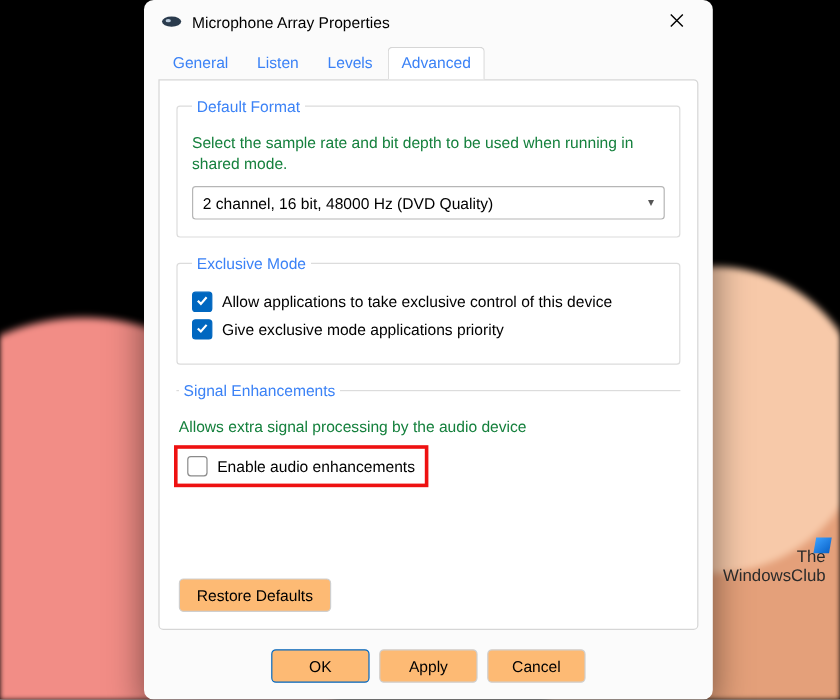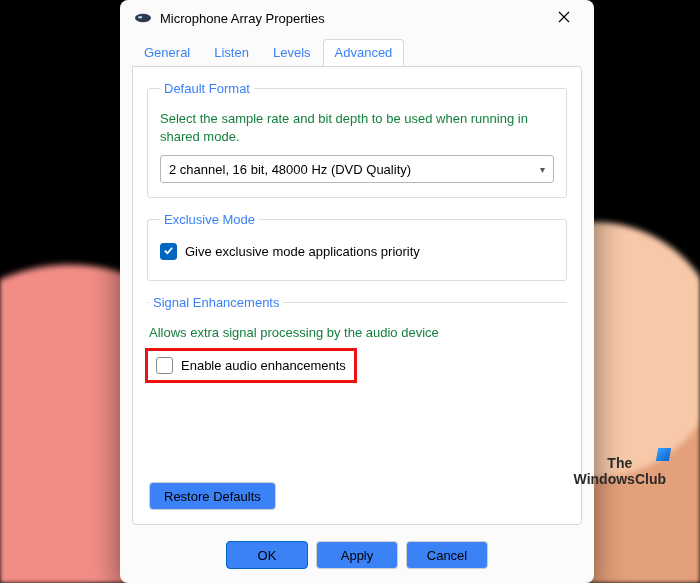--- a/index.html
+++ b/index.html
@@ -152,43 +152,42 @@
     left: 16px;
     bottom: 14px;
   }
   .btn {
     display: inline-flex;
     align-items: center;
     justify-content: center;
     height: 28px;
     min-width: 82px;
     padding: 0 14px;
-    background: #3b82f6;
+    background: #fdba74;
     border: 1px solid #cfcfcf;
     border-radius: 4px;
     font-size: 13px;
     cursor: pointer;
   }
   .btn.primary { border-color: #0067c0; }
   .footer {
     display: flex;
     justify-content: center;
     gap: 8px;
     padding: 8px 14px 14px;
   }
   .watermark {
     position: absolute;
-    right: 34px;
+    right: 12px;
     bottom: 96px;
     font-size: 14px;
     color: #2a2a2a;
     line-height: 1.1;
-    text-align: center;
+    text-align: right;
     pointer-events: none;
-    font-weight: bold;
   }
   .watermark .sq {
     width: 13px; height: 13px;
     background: linear-gradient(135deg,#3aa0ff,#0a63c9);
     position: absolute;
     right: -4px;
     top: -8px;
     transform: skewX(-10deg);
   }
 </style>
@@ -235,20 +234,28 @@
     </fieldset>
 
     <fieldset class="group">
       <legend>Exclusive Mode</legend>
       <div class="chk-row">
         <span class="chkbox checked">
           <span><svg viewBox="0 0 12 12">
                 <path d="M2 6.2 L4.8 9 L10 3" stroke="#fff" stroke-width="2" fill="none"></path>
               </svg></span>
         </span>
+        <span>Allow applications to take exclusive control of this device</span>
+      </div>
+      <div class="chk-row">
+        <span class="chkbox checked">
+          <span><svg viewBox="0 0 12 12">
+                <path d="M2 6.2 L4.8 9 L10 3" stroke="#fff" stroke-width="2" fill="none"></path>
+              </svg></span>
+        </span>
         <span>Give exclusive mode applications priority</span>
       </div>
     </fieldset>
 
     <fieldset class="group" style="border-bottom:none;border-left:none;border-right:none;border-radius:0;padding-left:2px;padding-right:2px;">
       <legend>Signal Enhancements</legend>
       <div class="desc" style="margin-bottom:4px">Allows extra signal processing by the audio device</div>
       <div class="highlight">
         <div class="chk-row" style="margin:0">
           <span class="chkbox"></span>

